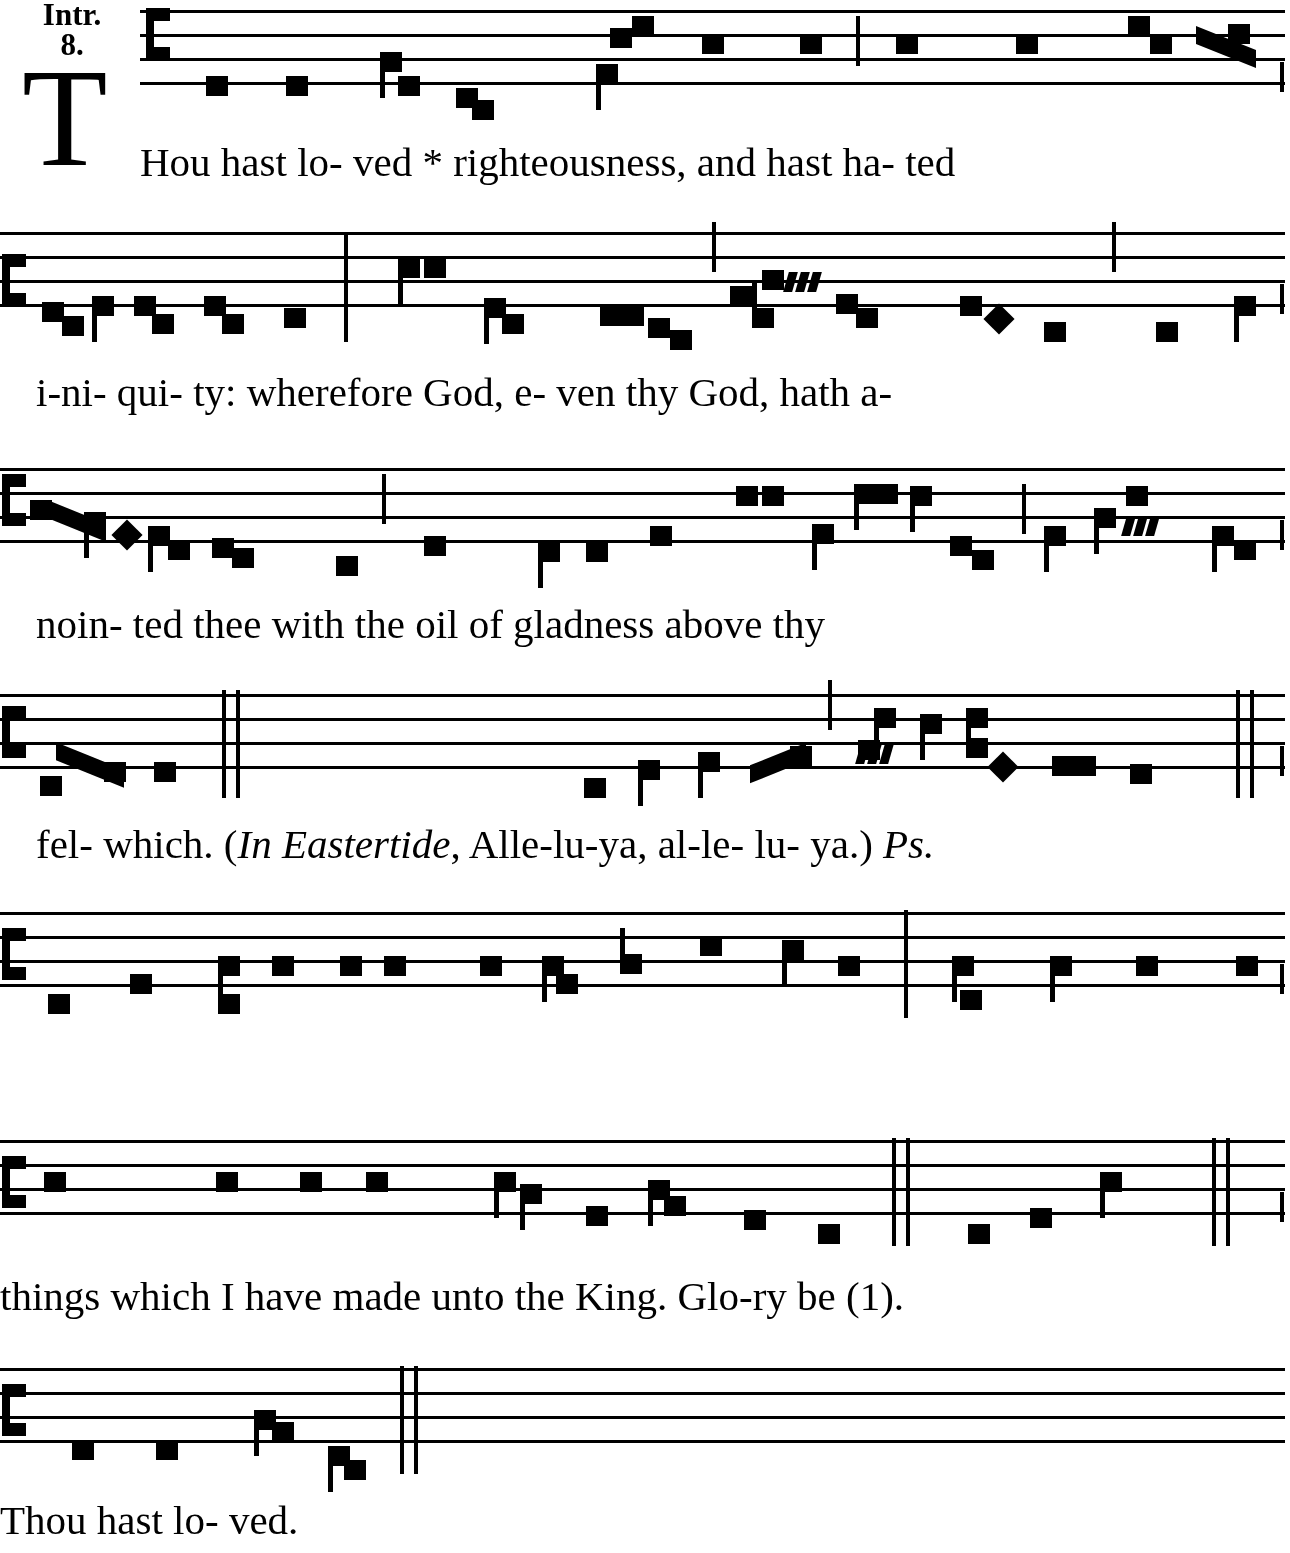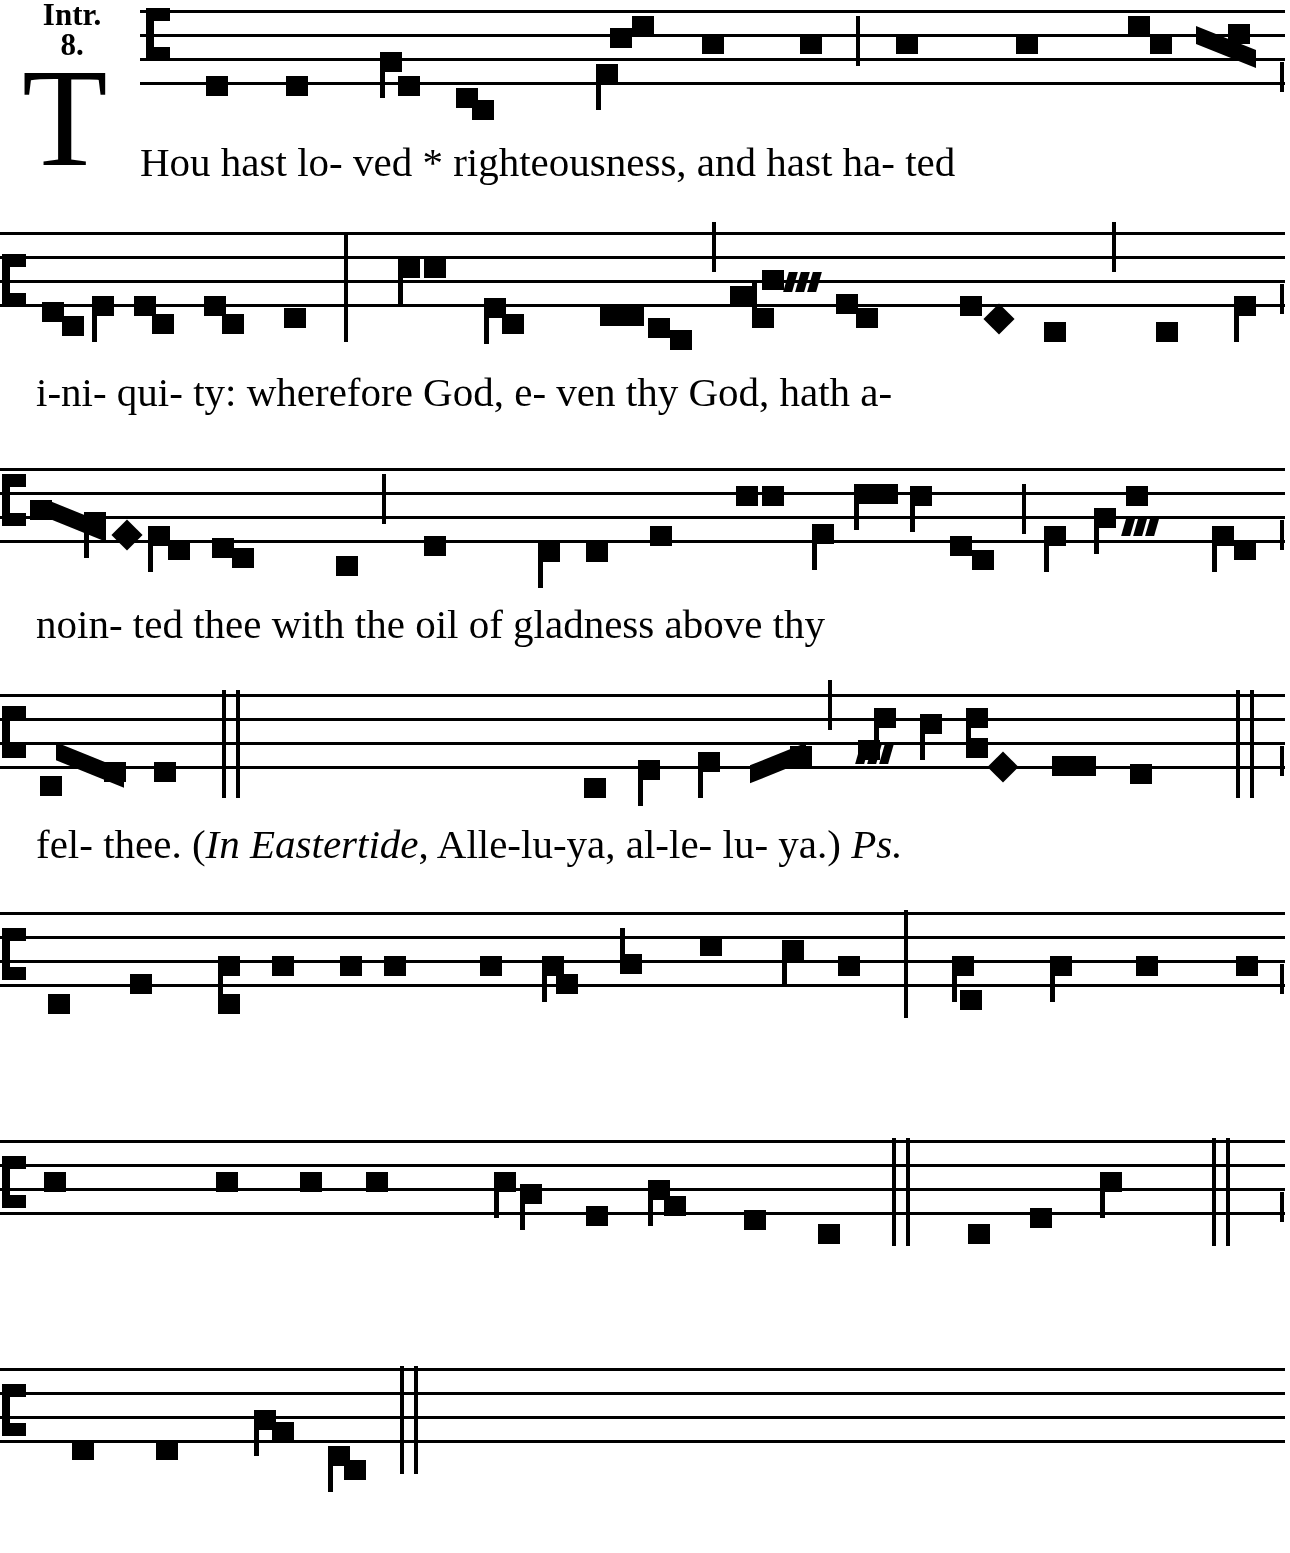--- a/index.html
+++ b/index.html
@@ -377,21 +377,21 @@
       <div class="nh" style="left:1130px; top:70px;"></div>
 
       <div class="bar half" style="left:828px; top:-14px; height:50px;"></div>
       <div class="bar full" style="left:1236px; top:-4px; height:108px;"></div>
       <div class="bar full" style="left:1250px; top:-4px; height:108px;"></div>
       <div class="bar short" style="left:1280px; top:52px;"></div>
     </div>
   </div>
 
   <div class="textline indent" style="top:820px;">
-    <span>fel-   thee. (</span><i>In Eastertide</i><span>, Alle-lu-ya,    al-le-    lu- ya.) </span><i>Ps.</i>
+    <span>fel-   which. (</span><i>In Eastertide</i><span>, Alle-lu-ya,    al-le-    lu- ya.) </span><i>Ps.</i>
   </div>
 
   <div class="system" style="top:912px;">
     <div class="staff" style="left:0px; width:1290px;">
       <div class="line l0"></div>
       <div class="line l1"></div>
       <div class="line l2"></div>
       <div class="line l3"></div>
 
       <div class="clef" style="left:2px; top:16px;">
@@ -458,20 +458,21 @@
       <div class="nh" style="left:968px; top:84px;"></div>
       <div class="nh" style="left:1030px; top:68px;"></div>
       <div class="nh stem-d" style="left:1100px; top:32px;"></div>
 
       <div class="bar full" style="left:1212px; top:-2px; height:108px;"></div>
       <div class="bar full" style="left:1226px; top:-2px; height:108px;"></div>
       <div class="bar short" style="left:1280px; top:52px;"></div>
     </div>
   </div>
 
+  <div class="textline" style="top:1272px;">things which I have made unto the King. Glo-ry be (1).</div>
 
   <div class="system" style="top:1368px;">
     <div class="staff" style="left:0px; width:1290px;">
       <div class="line l0"></div>
       <div class="line l1"></div>
       <div class="line l2"></div>
       <div class="line l3"></div>
 
       <div class="clef" style="left:2px; top:16px;">
         <div class="stem"></div>
@@ -484,14 +485,15 @@
       <div class="nh stem-d" style="left:254px; top:42px;"></div>
       <div class="nh" style="left:272px; top:54px;"></div>
       <div class="nh stem-d" style="left:328px; top:78px;"></div>
       <div class="nh" style="left:344px; top:92px;"></div>
 
       <div class="bar full" style="left:400px; top:-2px; height:108px;"></div>
       <div class="bar full" style="left:414px; top:-2px; height:108px;"></div>
     </div>
   </div>
 
+  <div class="textline" style="top:1496px;">Thou hast lo- ved.</div>
 
 </div>
 
 </body></html>

